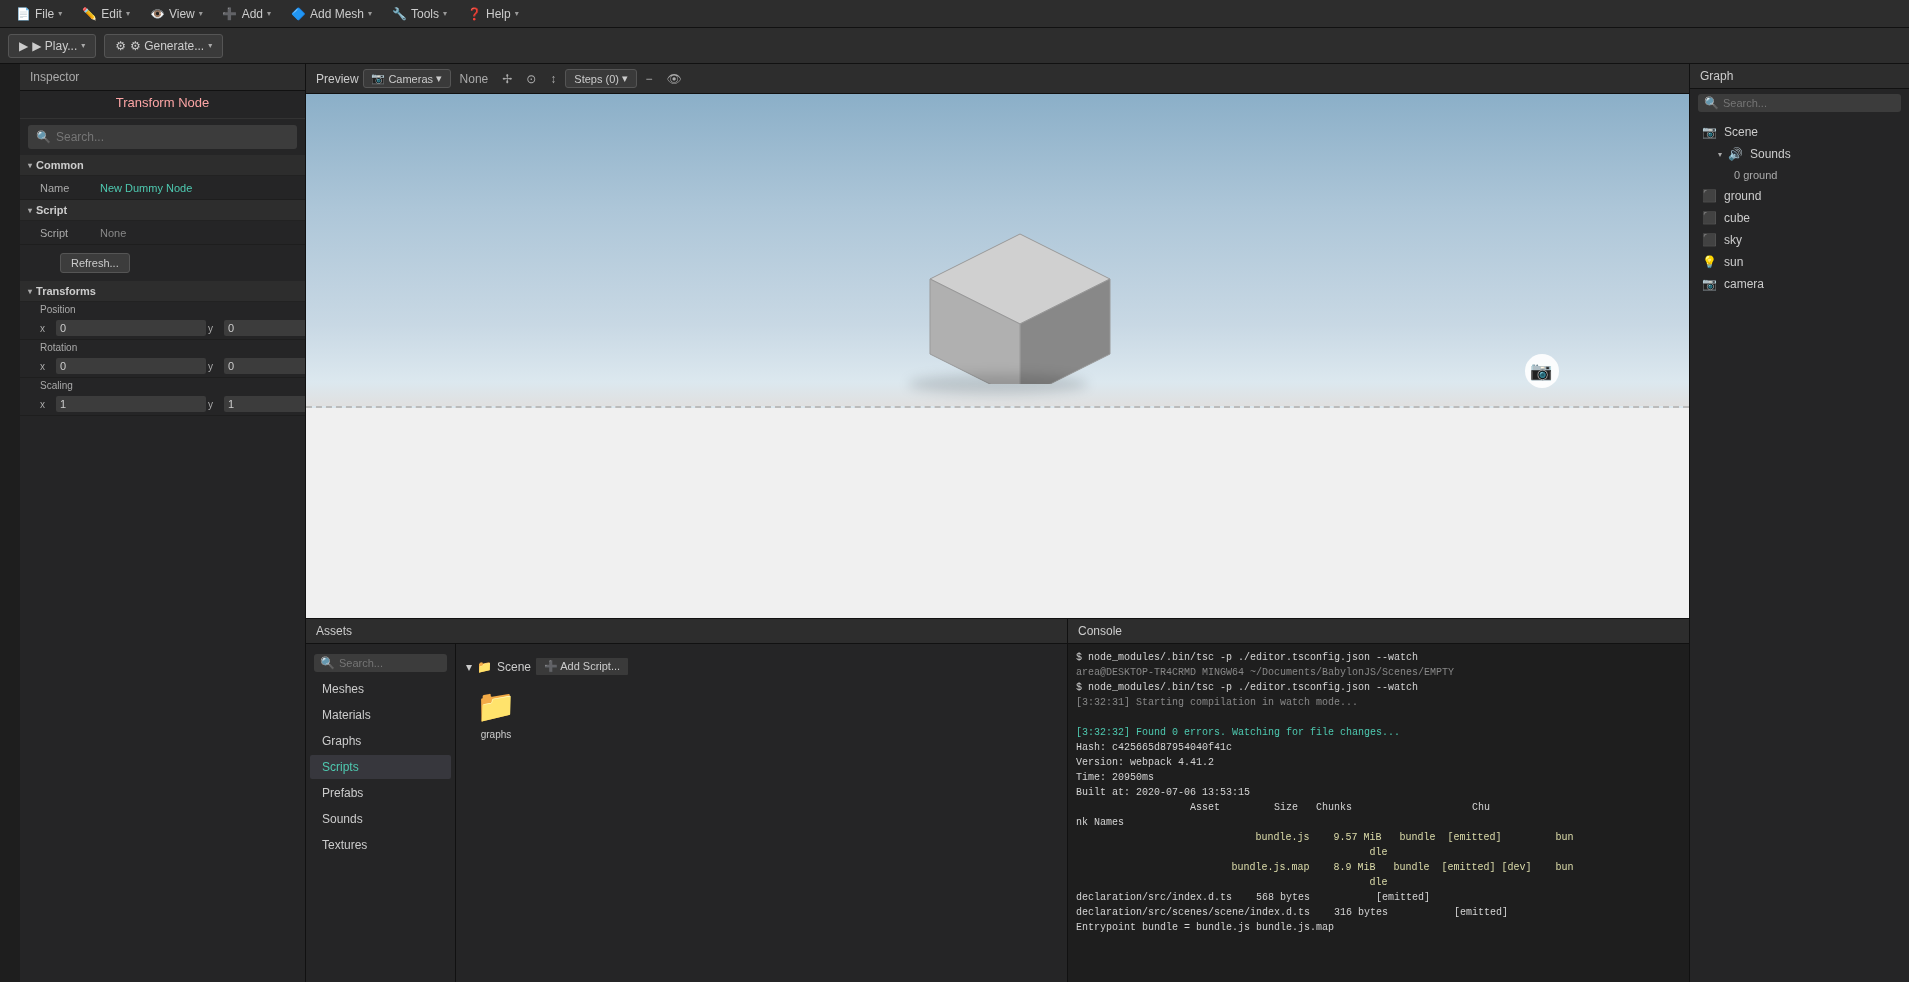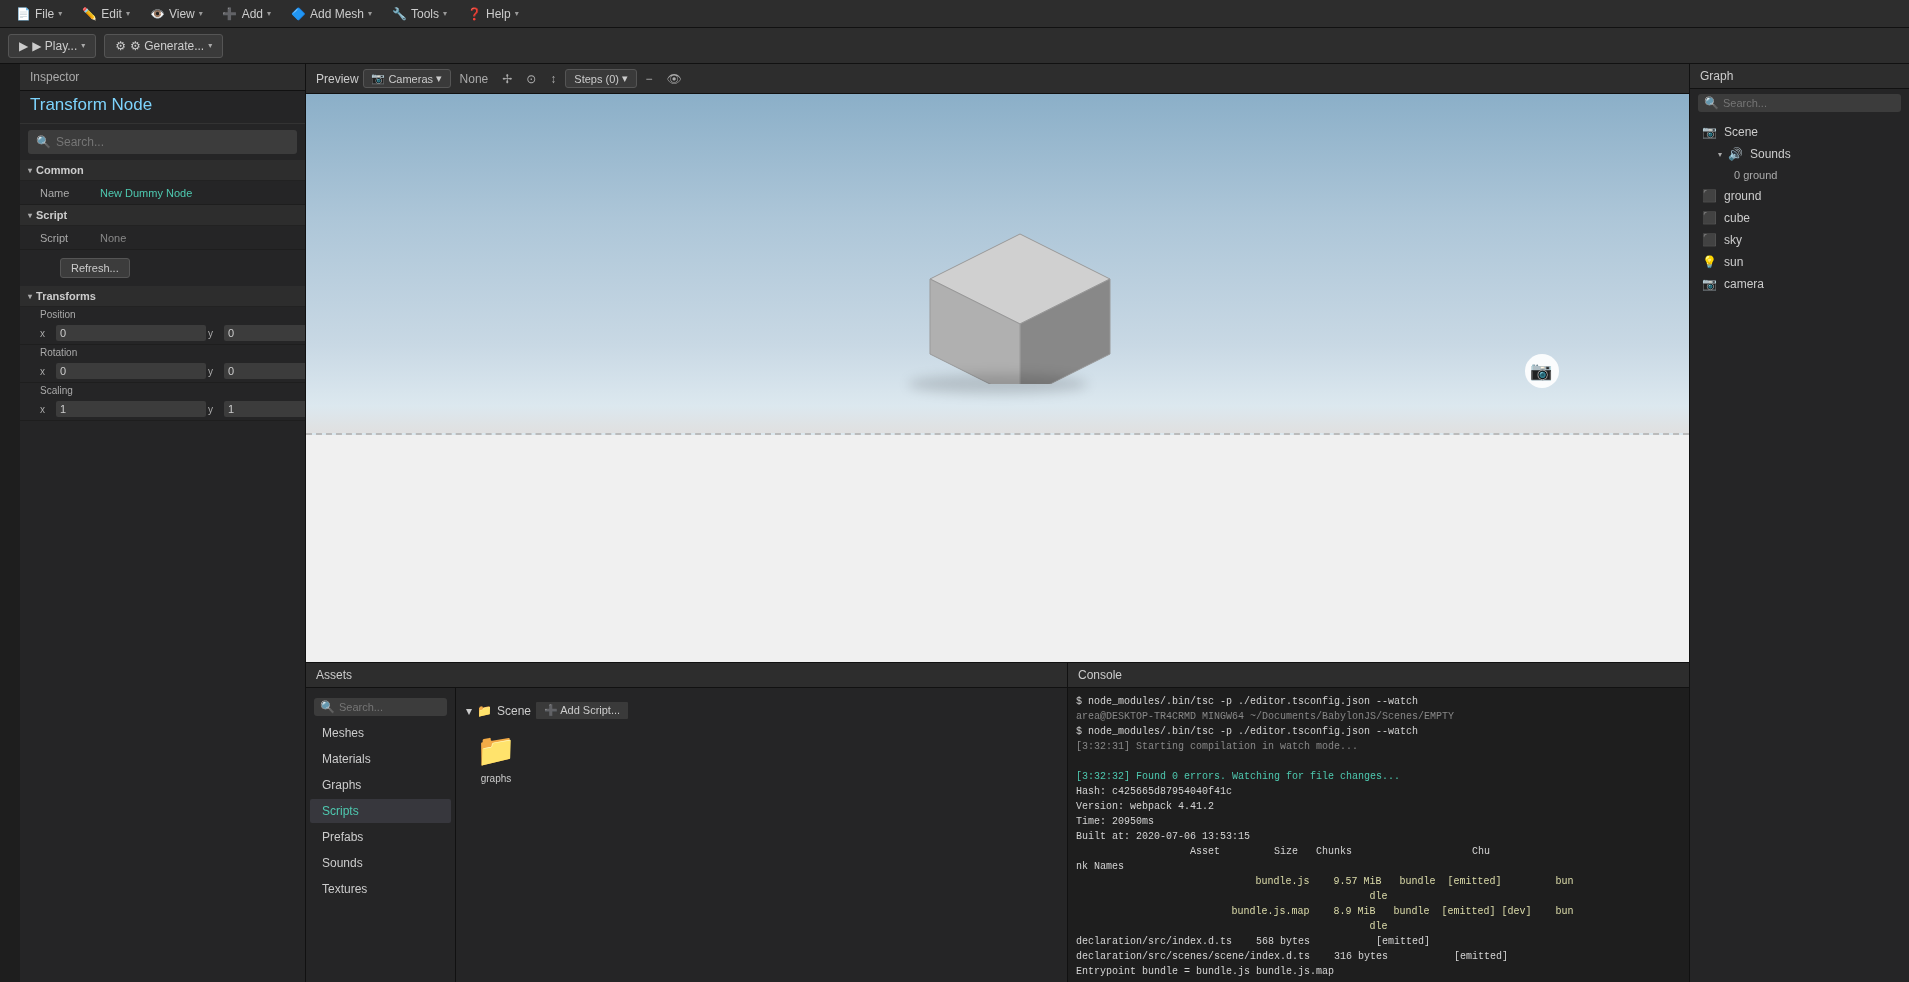--- a/index.html
+++ b/index.html
@@ -14,21 +14,21 @@
     .toolbar { background: #2d2d2d; height: 36px; display: flex; align-items: center; padding: 0 8px; gap: 8px; border-bottom: 1px solid #111; flex-shrink: 0; }
     .toolbar-btn { display: flex; align-items: center; gap: 4px; padding: 4px 10px; background: #3a3a3a; border: 1px solid #555; border-radius: 3px; cursor: pointer; color: #ccc; font-size: 12px; }
     .toolbar-btn .arrow { font-size: 8px; color: #aaa; }
 
     
     .main-area { display: flex; flex: 1; overflow: hidden; padding-left: 20px; }
 
     
     .inspector-panel { width: 286px; background: #252526; border-right: 1px solid #111; display: flex; flex-direction: column; flex-shrink: 0; overflow-y: auto; }
     .panel-header { padding: 6px 10px; font-size: 12px; color: #aaa; background: #2d2d2d; border-bottom: 1px solid #111; }
-    .panel-title-text { color: #7dd3fc; font-size: 17px; padding: 4px 10px 8px; border-bottom: 1px solid #333; }
+    .panel-title-text { color: #fca5a5; font-size: 13px; padding: 4px 10px 8px; border-bottom: 1px solid #333; text-align: center; }
 
     .search-box { display: flex; align-items: center; padding: 5px 8px; background: #3c3c3c; margin: 6px 8px; border-radius: 3px; gap: 5px; }
     .search-box input { background: none; border: none; outline: none; color: #ccc; font-size: 12px; width: 100%; }
 
     .section-header { display: flex; align-items: center; gap: 4px; padding: 4px 8px; color: #ccc; font-size: 11px; font-weight: bold; cursor: pointer; background: #2d2d2d; border-bottom: 1px solid #222; }
     .section-header .arrow { font-size: 8px; color: #aaa; }
 
     .prop-row { display: flex; align-items: center; padding: 3px 8px 3px 20px; border-bottom: 1px solid #1e1e1e; min-height: 24px; }
     .prop-label { color: #aaa; width: 60px; font-size: 11px; flex-shrink: 0; }
     .prop-value { flex: 1; color: #4ec9b0; font-size: 11px; }
@@ -45,21 +45,21 @@
 
     
     .preview-panel { flex: 1; display: flex; flex-direction: column; overflow: hidden; }
     .preview-header { background: #2d2d2d; height: 30px; display: flex; align-items: center; padding: 0 10px; gap: 4px; border-bottom: 1px solid #111; flex-shrink: 0; }
     .preview-title { color: #ccc; font-size: 12px; }
     .preview-toolbar-btn { display: flex; align-items: center; gap: 3px; padding: 2px 8px; background: #3a3a3a; border: 1px solid #555; border-radius: 3px; cursor: pointer; color: #ccc; font-size: 11px; }
     .preview-toolbar-icon { color: #aaa; font-size: 12px; cursor: pointer; padding: 2px 5px; }
     .preview-content { flex: 1; position: relative; background: #1a1a1a; overflow: hidden; }
 
     
-    .bottom-area { height: 320px; display: flex; border-top: 1px solid #111; flex-shrink: 0; }
+    .bottom-area { height: 364px; display: flex; border-top: 1px solid #111; flex-shrink: 0; }
 
     
     .assets-panel { width: 762px; background: #252526; border-right: 1px solid #111; display: flex; flex-direction: column; flex-shrink: 0; }
     .assets-header { background: #2d2d2d; padding: 5px 10px; font-size: 12px; color: #ccc; border-bottom: 1px solid #111; display: flex; align-items: center; justify-content: space-between; }
     .assets-body { display: flex; flex: 1; overflow: hidden; }
     .assets-sidebar { width: 150px; border-right: 1px solid #111; display: flex; flex-direction: column; padding: 6px 0; }
     .assets-search { margin: 4px 8px; display: flex; align-items: center; background: #3c3c3c; border-radius: 3px; padding: 2px 6px; gap: 4px; }
     .assets-search input { background: none; border: none; outline: none; color: #ccc; font-size: 11px; width: 100%; }
     .assets-nav-item { padding: 5px 12px; cursor: pointer; color: #ccc; font-size: 12px; border-radius: 2px; margin: 1px 4px; }
     .assets-nav-item.active { background: #37373d; color: #4ec9b0; }

